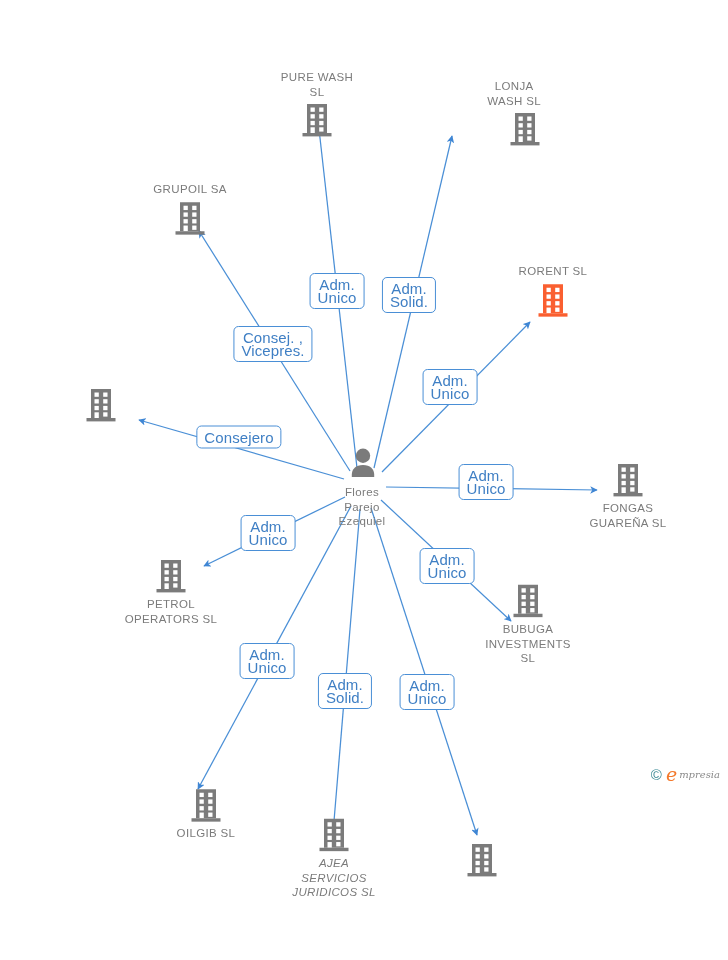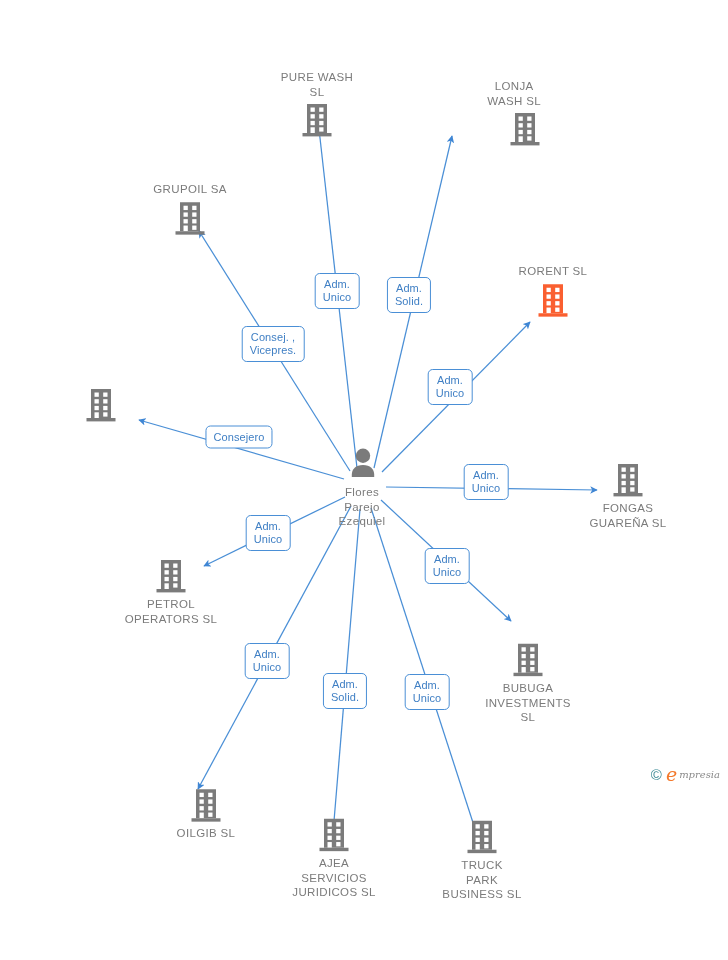--- a/index.html
+++ b/index.html
@@ -64,21 +64,21 @@
   .person { width: 34px; height: 34px; display:block; }
 
   
   .edge-label {
     position: absolute;
     transform: translate(-50%, -50%);
     background: #ffffff;
     border: 1.3px solid #4a8fd6;
     border-radius: 5px;
     color: #3f7fc4;
-    font-size: 11px;
+    font-size: 15px;
     line-height: 13px;
     font-family: "Liberation Sans", sans-serif;
     padding: 4px 7px 4px 7px;
     text-align: center;
     white-space: pre-line;
     z-index: 5;
     cursor: pointer;
     letter-spacing: 0.1px;
   }
 
@@ -255,21 +255,21 @@
             <rect x="9.5" y="18.9" width="4.3" height="4.3" fill="#fff"></rect>
             <rect x="18.2" y="18.9" width="4.3" height="4.3" fill="#fff"></rect>
             <rect x="9.5" y="25.3" width="4.3" height="5.7" fill="#fff"></rect>
             <rect x="18.2" y="25.3" width="4.3" height="4.3" fill="#fff"></rect>
             <rect x="1.5" y="31" width="29" height="3.4" fill="#7b7b7b"></rect>
           </svg>
         </div>
         <div class="label">PETROL
 OPERATORS SL</div>
       </div>
-      <div class="node below" style="left: 528px; top: 683px;">
+      <div class="node below" style="left: 528px; top: 624px;">
         <div class="glyph">
           <svg class="bld" viewBox="0 0 32 36" xmlns="http://www.w3.org/2000/svg">
             <rect x="6" y="2" width="20" height="29" fill="#7b7b7b"></rect>
             <rect x="9.5" y="5.5" width="4.3" height="4.3" fill="#fff"></rect>
             <rect x="18.2" y="5.5" width="4.3" height="4.3" fill="#fff"></rect>
             <rect x="9.5" y="12.2" width="4.3" height="4.3" fill="#fff"></rect>
             <rect x="18.2" y="12.2" width="4.3" height="4.3" fill="#fff"></rect>
             <rect x="9.5" y="18.9" width="4.3" height="4.3" fill="#fff"></rect>
             <rect x="18.2" y="18.9" width="4.3" height="4.3" fill="#fff"></rect>
             <rect x="9.5" y="25.3" width="4.3" height="5.7" fill="#fff"></rect>
@@ -291,21 +291,21 @@
             <rect x="18.2" y="12.2" width="4.3" height="4.3" fill="#fff"></rect>
             <rect x="9.5" y="18.9" width="4.3" height="4.3" fill="#fff"></rect>
             <rect x="18.2" y="18.9" width="4.3" height="4.3" fill="#fff"></rect>
             <rect x="9.5" y="25.3" width="4.3" height="5.7" fill="#fff"></rect>
             <rect x="18.2" y="25.3" width="4.3" height="4.3" fill="#fff"></rect>
             <rect x="1.5" y="31" width="29" height="3.4" fill="#7b7b7b"></rect>
           </svg>
         </div>
         <div class="label">OILGIB  SL</div>
       </div>
-      <div class="node below" style="left: 334px; top: 858px;">
+      <div class="node below" style="left: 334px; top: 858px; font-style: italic;">
         <div class="glyph">
           <svg class="bld" viewBox="0 0 32 36" xmlns="http://www.w3.org/2000/svg">
             <rect x="6" y="2" width="20" height="29" fill="#7b7b7b"></rect>
             <rect x="9.5" y="5.5" width="4.3" height="4.3" fill="#fff"></rect>
             <rect x="18.2" y="5.5" width="4.3" height="4.3" fill="#fff"></rect>
             <rect x="9.5" y="12.2" width="4.3" height="4.3" fill="#fff"></rect>
             <rect x="18.2" y="12.2" width="4.3" height="4.3" fill="#fff"></rect>
             <rect x="9.5" y="18.9" width="4.3" height="4.3" fill="#fff"></rect>
             <rect x="18.2" y="18.9" width="4.3" height="4.3" fill="#fff"></rect>
             <rect x="9.5" y="25.3" width="4.3" height="5.7" fill="#fff"></rect>
@@ -325,23 +325,20 @@
             <rect x="18.2" y="5.5" width="4.3" height="4.3" fill="#fff"></rect>
             <rect x="9.5" y="12.2" width="4.3" height="4.3" fill="#fff"></rect>
             <rect x="18.2" y="12.2" width="4.3" height="4.3" fill="#fff"></rect>
             <rect x="9.5" y="18.9" width="4.3" height="4.3" fill="#fff"></rect>
             <rect x="18.2" y="18.9" width="4.3" height="4.3" fill="#fff"></rect>
             <rect x="9.5" y="25.3" width="4.3" height="5.7" fill="#fff"></rect>
             <rect x="18.2" y="25.3" width="4.3" height="4.3" fill="#fff"></rect>
             <rect x="1.5" y="31" width="29" height="3.4" fill="#7b7b7b"></rect>
           </svg>
         </div>
-        <div class="label">TRUCK
-PARK
-BUSINESS  SL</div>
       </div>
       <div class="node below" style="left: 362px; top: 487px;">
         <div class="glyph">
           <svg class="person" viewBox="0 0 34 34" xmlns="http://www.w3.org/2000/svg">
             <circle cx="17" cy="10" r="7.2" fill="#7b7b7b"></circle>
             <path d="M17 19.2c-7.2 0-11.2 4.2-11.2 9.6 0 1.3 0 2.4 0 2.4h22.4s0-1.1 0-2.4c0-5.4-4-9.6-11.2-9.6z" fill="#7b7b7b"></path>
           </svg>
         </div>
         <div class="label">Flores
 Parejo

